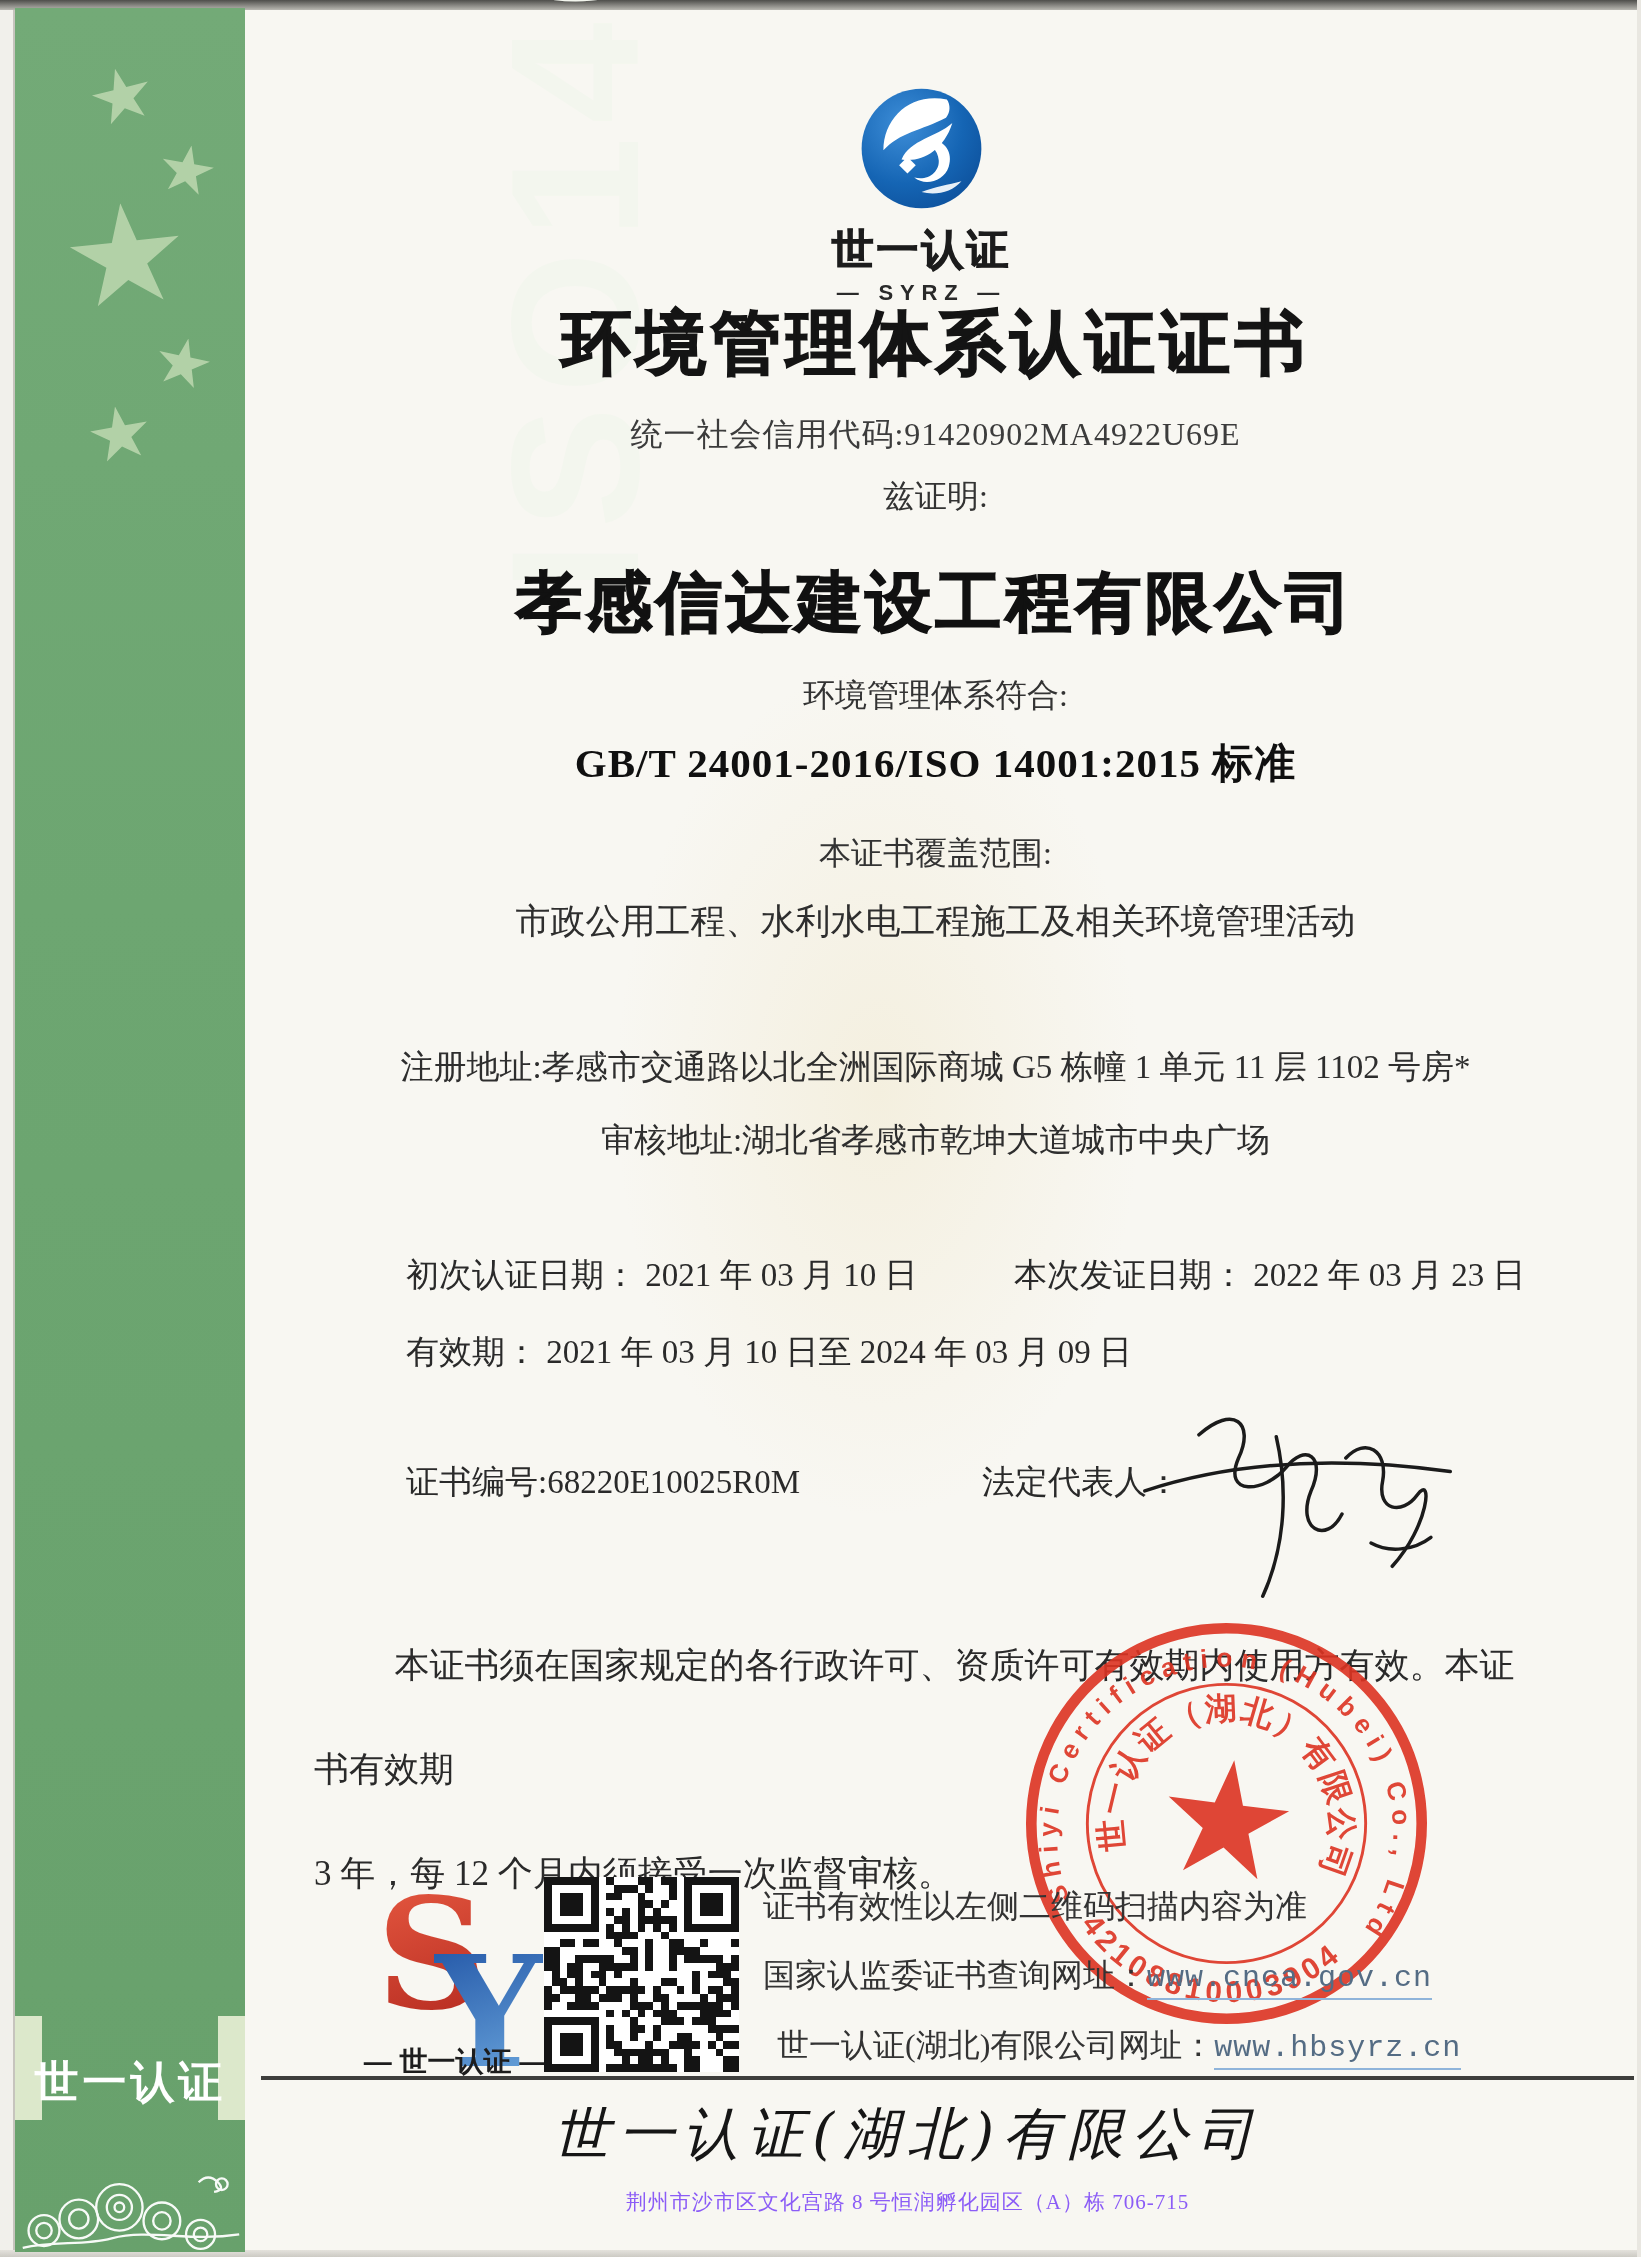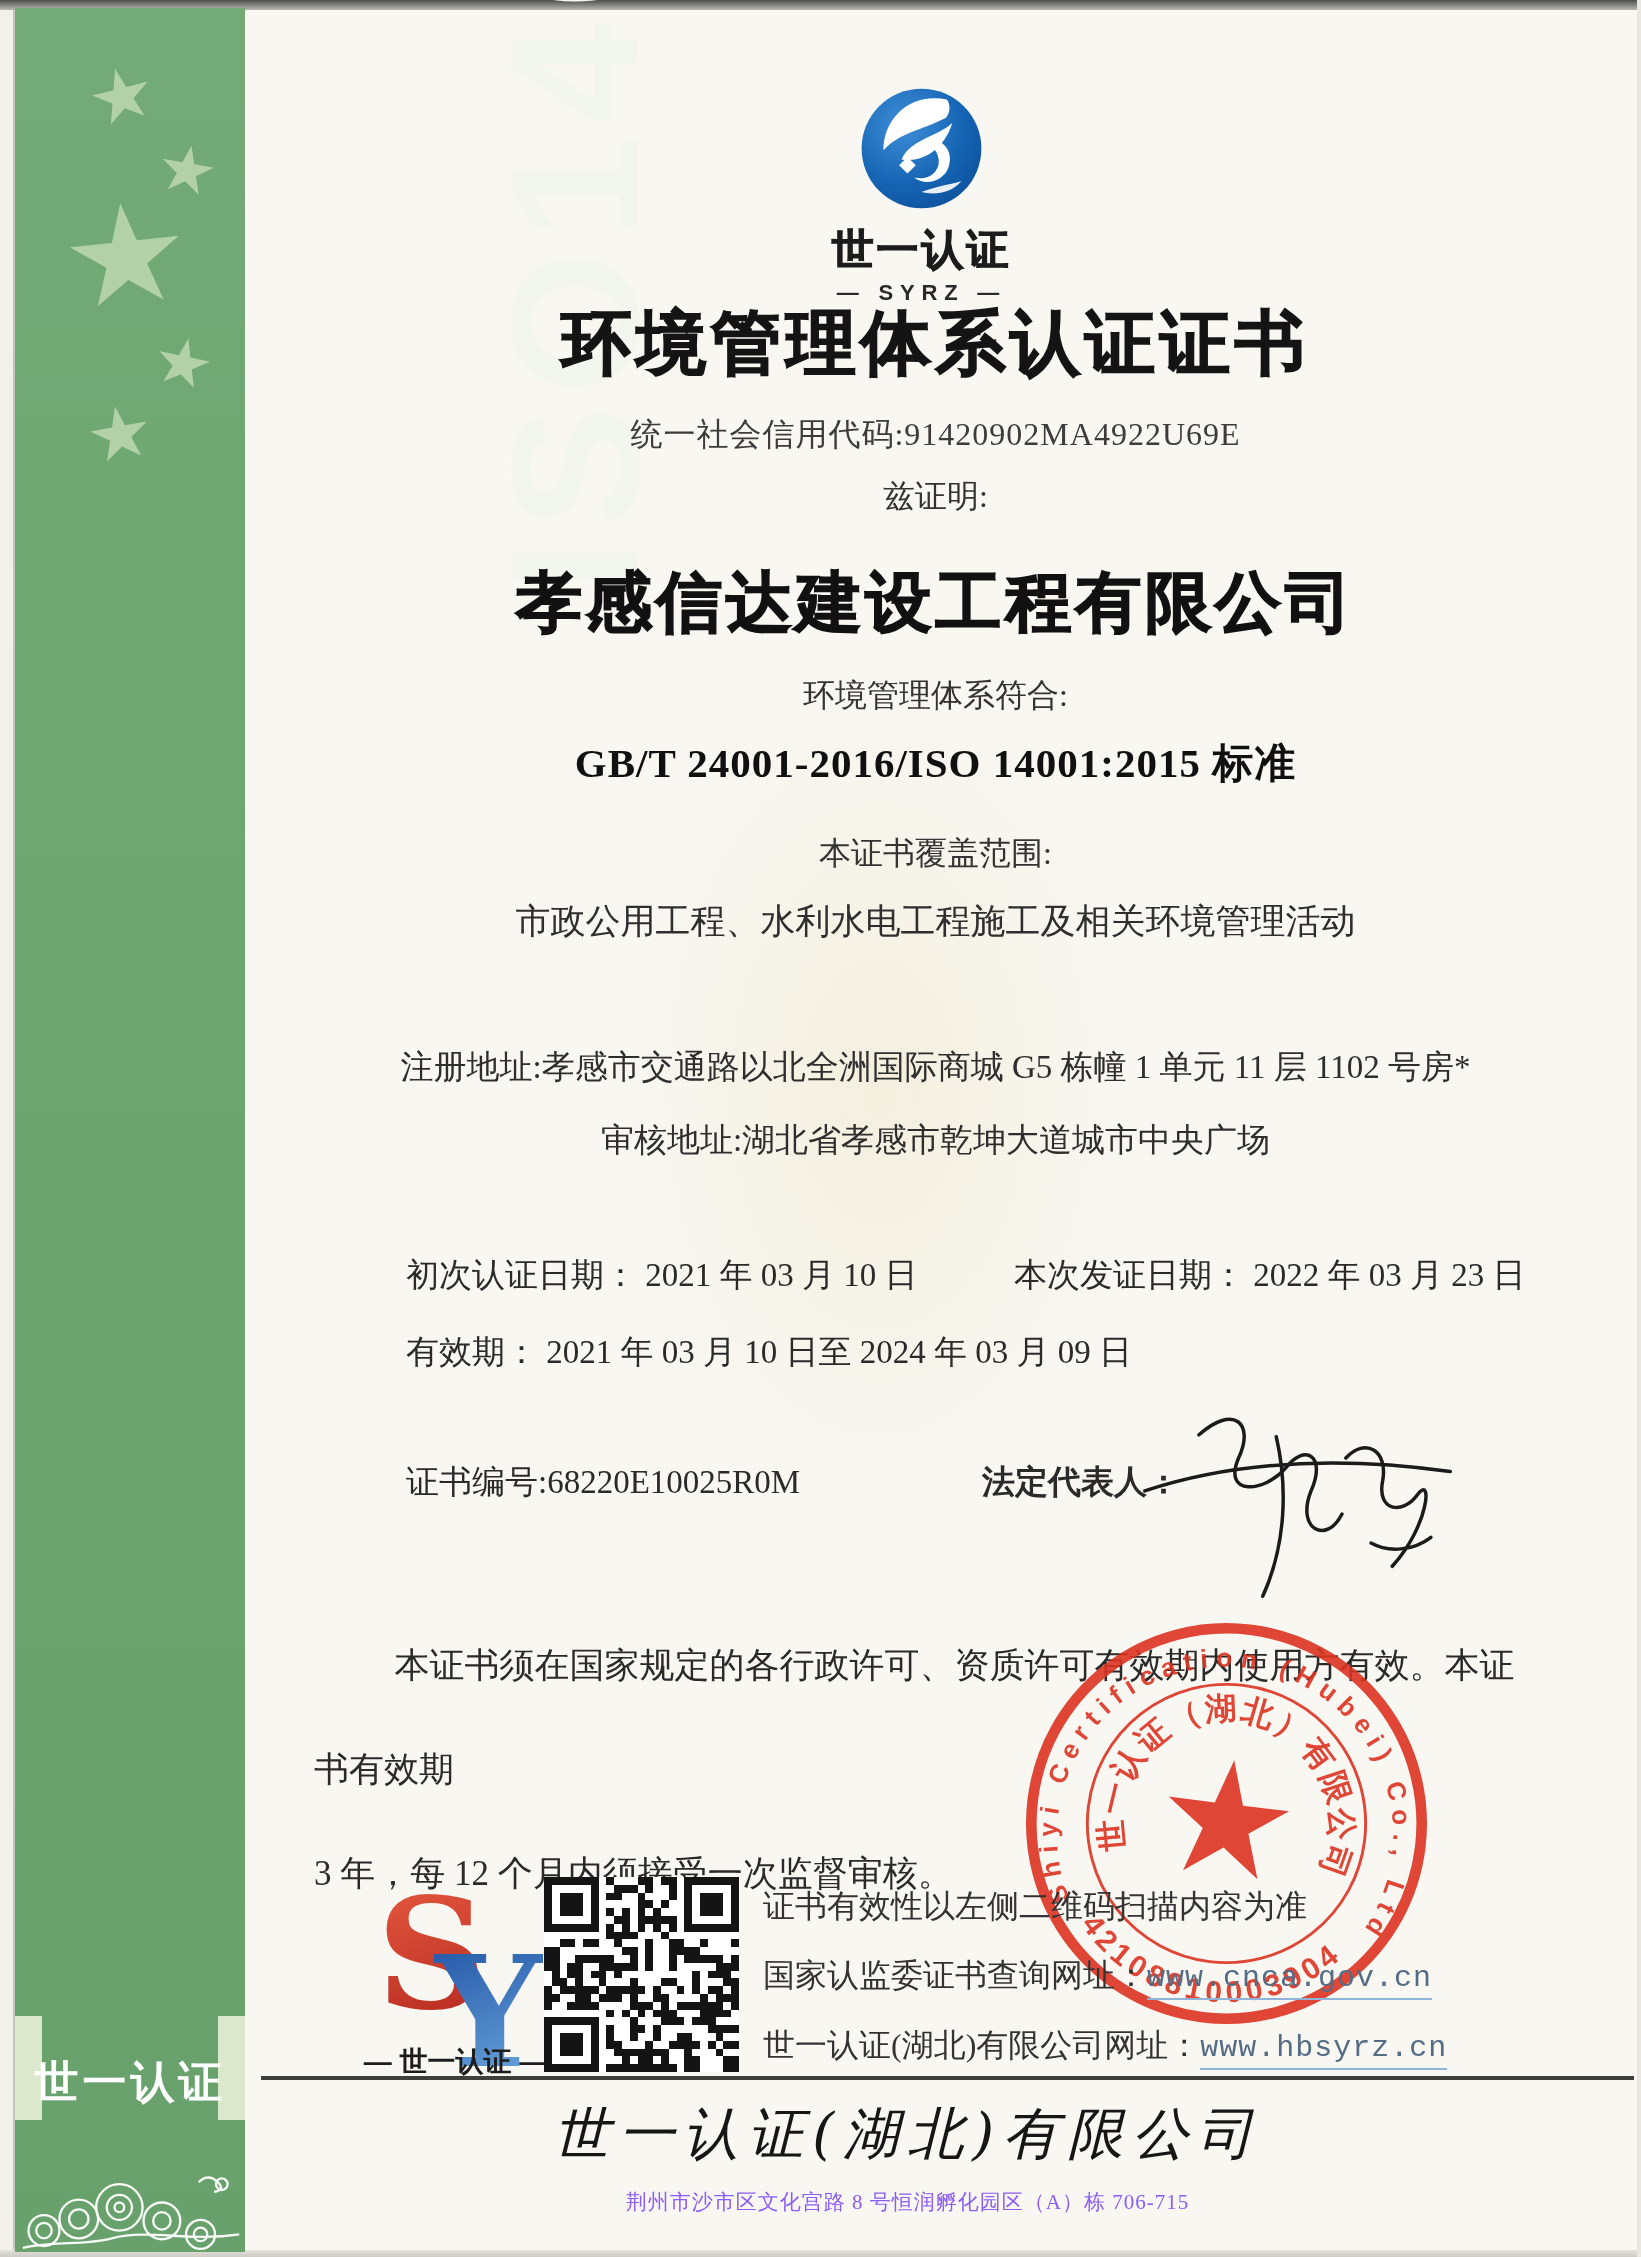--- a/index.html
+++ b/index.html
@@ -126,21 +126,21 @@
   <div class="c standard">GB/T 24001-2016/ISO 14001:2015 标准</div>
   <div class="c scope-label">本证书覆盖范围:</div>
   <div class="c scope">市政公用工程、水利水电工程施工及相关环境管理活动</div>
   <div class="c reg-addr">注册地址:孝感市交通路以北全洲国际商城 G5 栋幢 1 单元 11 层 1102 号房*</div>
   <div class="c audit-addr">审核地址:湖北省孝感市乾坤大道城市中央广场</div>
 
   <div class="row-item" style="left:124px;top:1253px;">初次认证日期： 2021 年 03 月 10 日</div>
   <div class="row-item" style="left:732px;top:1253px;">本次发证日期： 2022 年 03 月 23 日</div>
   <div class="row-item" style="left:124px;top:1330px;">有效期： 2021 年 03 月 10 日至 2024 年 03 月 09 日</div>
   <div class="row-item" style="left:124px;top:1460px;">证书编号:68220E10025R0M</div>
-  <div class="row-item" style="left:700px;top:1460px;font-weight:bold;">法定代表人：</div>
+  <div class="row-item" style="left:700px;top:1460px;">法定代表人：</div>
 
   <div class="notice">
     <div class="l1">本证书须在国家规定的各行政许可、资质许可有效期内使用方有效。本证书有效期</div>
     <div class="l2">3 年，每 12 个月内须接受一次监督审核。</div>
   </div>
 </div>
 
 <svg class="abs sig" viewBox="0 0 330 215">
   <g fill="none" stroke="#1b1b1b" stroke-width="3.6" stroke-linecap="round">
     <path d="M 6 96 C 85 70 190 58 322 76"></path>
@@ -505,20 +505,20 @@
       <rect x="19" y="24" width="1" height="1" fill="#141414"></rect>
       <rect x="23" y="24" width="1" height="1" fill="#141414"></rect>
       <rect x="24" y="24" width="1" height="1" fill="#141414"></rect>
     </svg>
 </div>
 
 <div class="info-line" style="top:1885px;">证书有效性以左侧二维码扫描内容为准</div>
 <div class="info-line" style="top:1954px;">
   <span>国家认监委证书查询网址：</span><a class="lnk">www.cnca.gov.cn</a>
 </div>
-<div class="info-line" style="top:2024px;">
+<div class="info-line" style="top:2024px;margin-left:14px;">
   <span>世一认证(湖北)有限公司网址：</span><a class="lnk">www.hbsyrz.cn</a>
 </div>
 
 <div class="abs rule"></div>
 <div class="abs footer-name">世一认证(湖北)有限公司</div>
 <div class="abs footer-addr">荆州市沙市区文化宫路 8 号恒润孵化园区（A）栋 706-715</div>
 
 
 </body></html>

